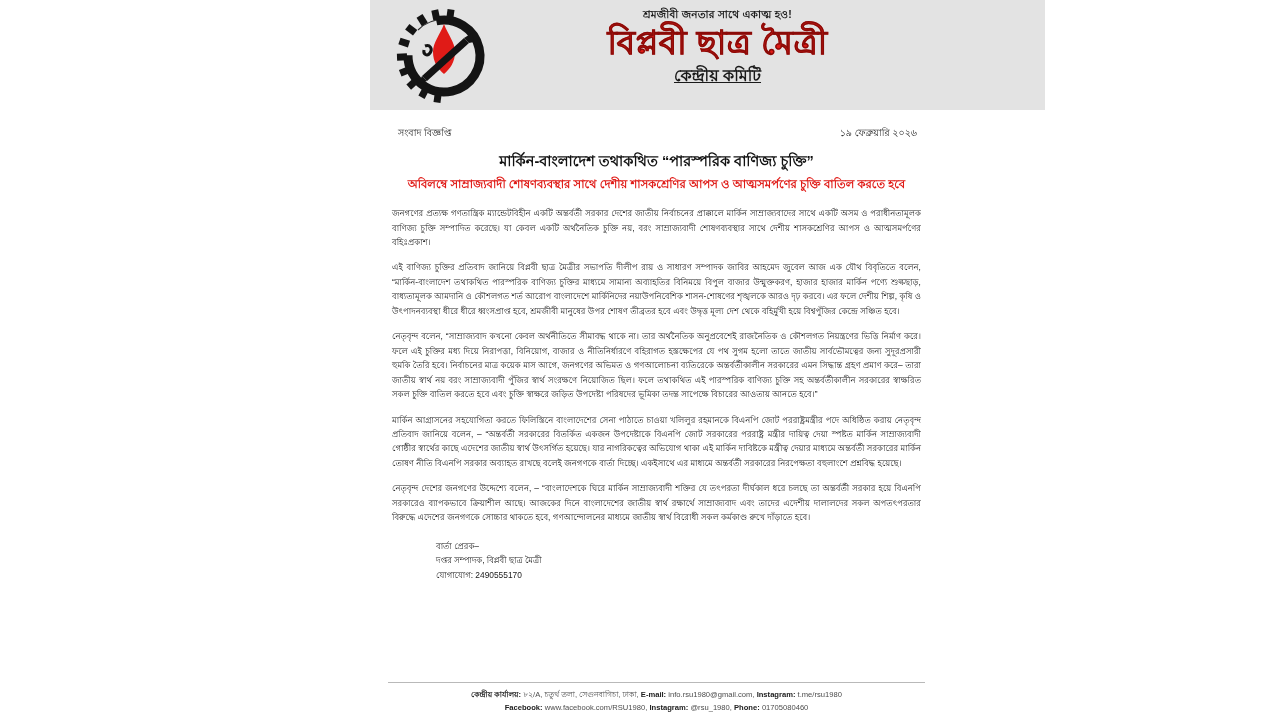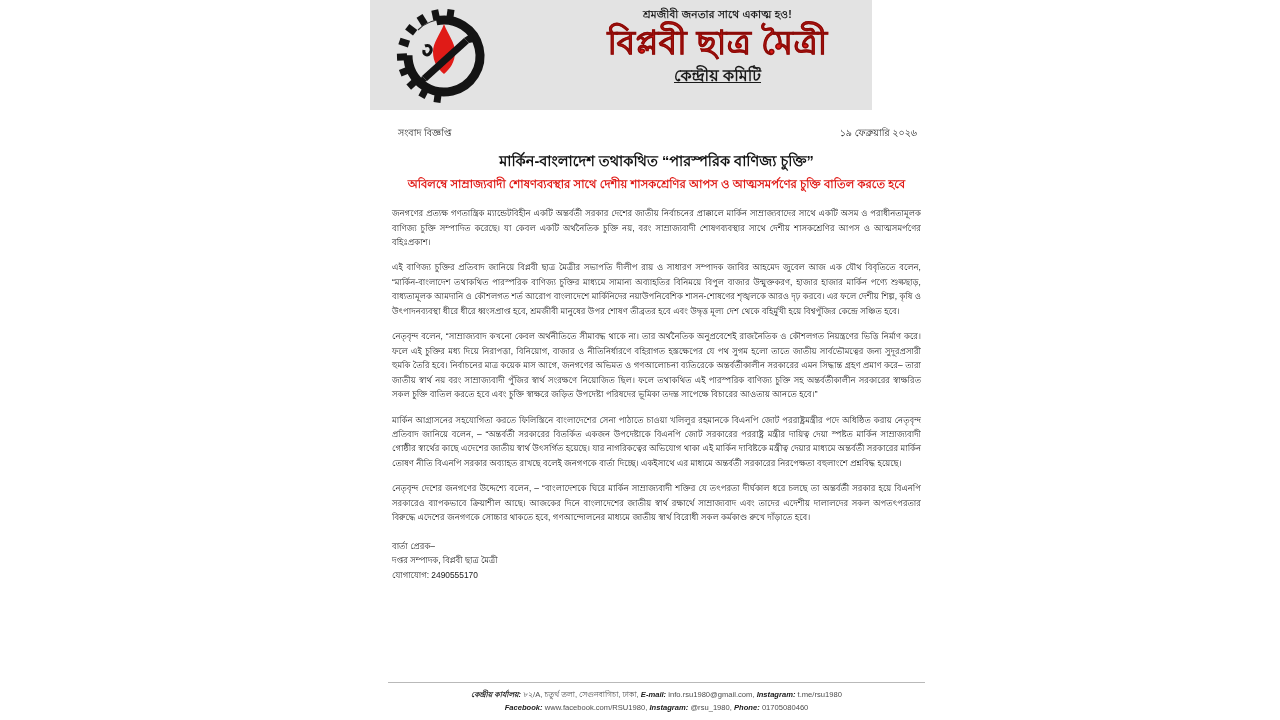--- a/index.html
+++ b/index.html
@@ -17,21 +17,21 @@
     left: 370px;
     top: 0px;
     width: 573px;
     height: 720px;
     background: #ffffff;
   }
 
   
   .letterhead {
     position: relative;
-    width: 502px;
+    width: 675px;
     height: 110px;
     background: #e3e3e3;
     display: flex;
     align-items: center;
   }
 
   .logo-wrap {
     position: absolute;
     left: 22px;
     top: 4px;
@@ -118,40 +118,40 @@
     letter-spacing: .05px;
   }
 
   
   .signature {
     margin: 14px 22px 0 22px;
     font-size: 8.4px;
     line-height: 1.75;
     color: #1b1b1b;
   }
-  .signature div { white-space: nowrap; }
+  .signature div { white-space: nowrap; margin-left: 44px; }
 
   
   .footer {
     position: absolute;
     left: 18px;
     bottom: 6px;
     width: 537px;
   }
   .footer-rule {
     border-top: 1px solid #b9b9b9;
     margin-bottom: 6px;
   }
   .footer-line {
     text-align: center;
     font-size: 7.6px;
     line-height: 1.62;
     color: #4c4c4c;
   }
-  .footer-line b { color: #222222; font-style: italic; }
+  .footer-line b { color: #222222; }
 </style>
 </head>
 <body>
 
 <div id="page">
 
   <div class="letterhead">
 
     <div class="logo-wrap">
       <svg width="104" height="102" viewBox="0 0 104 102">

